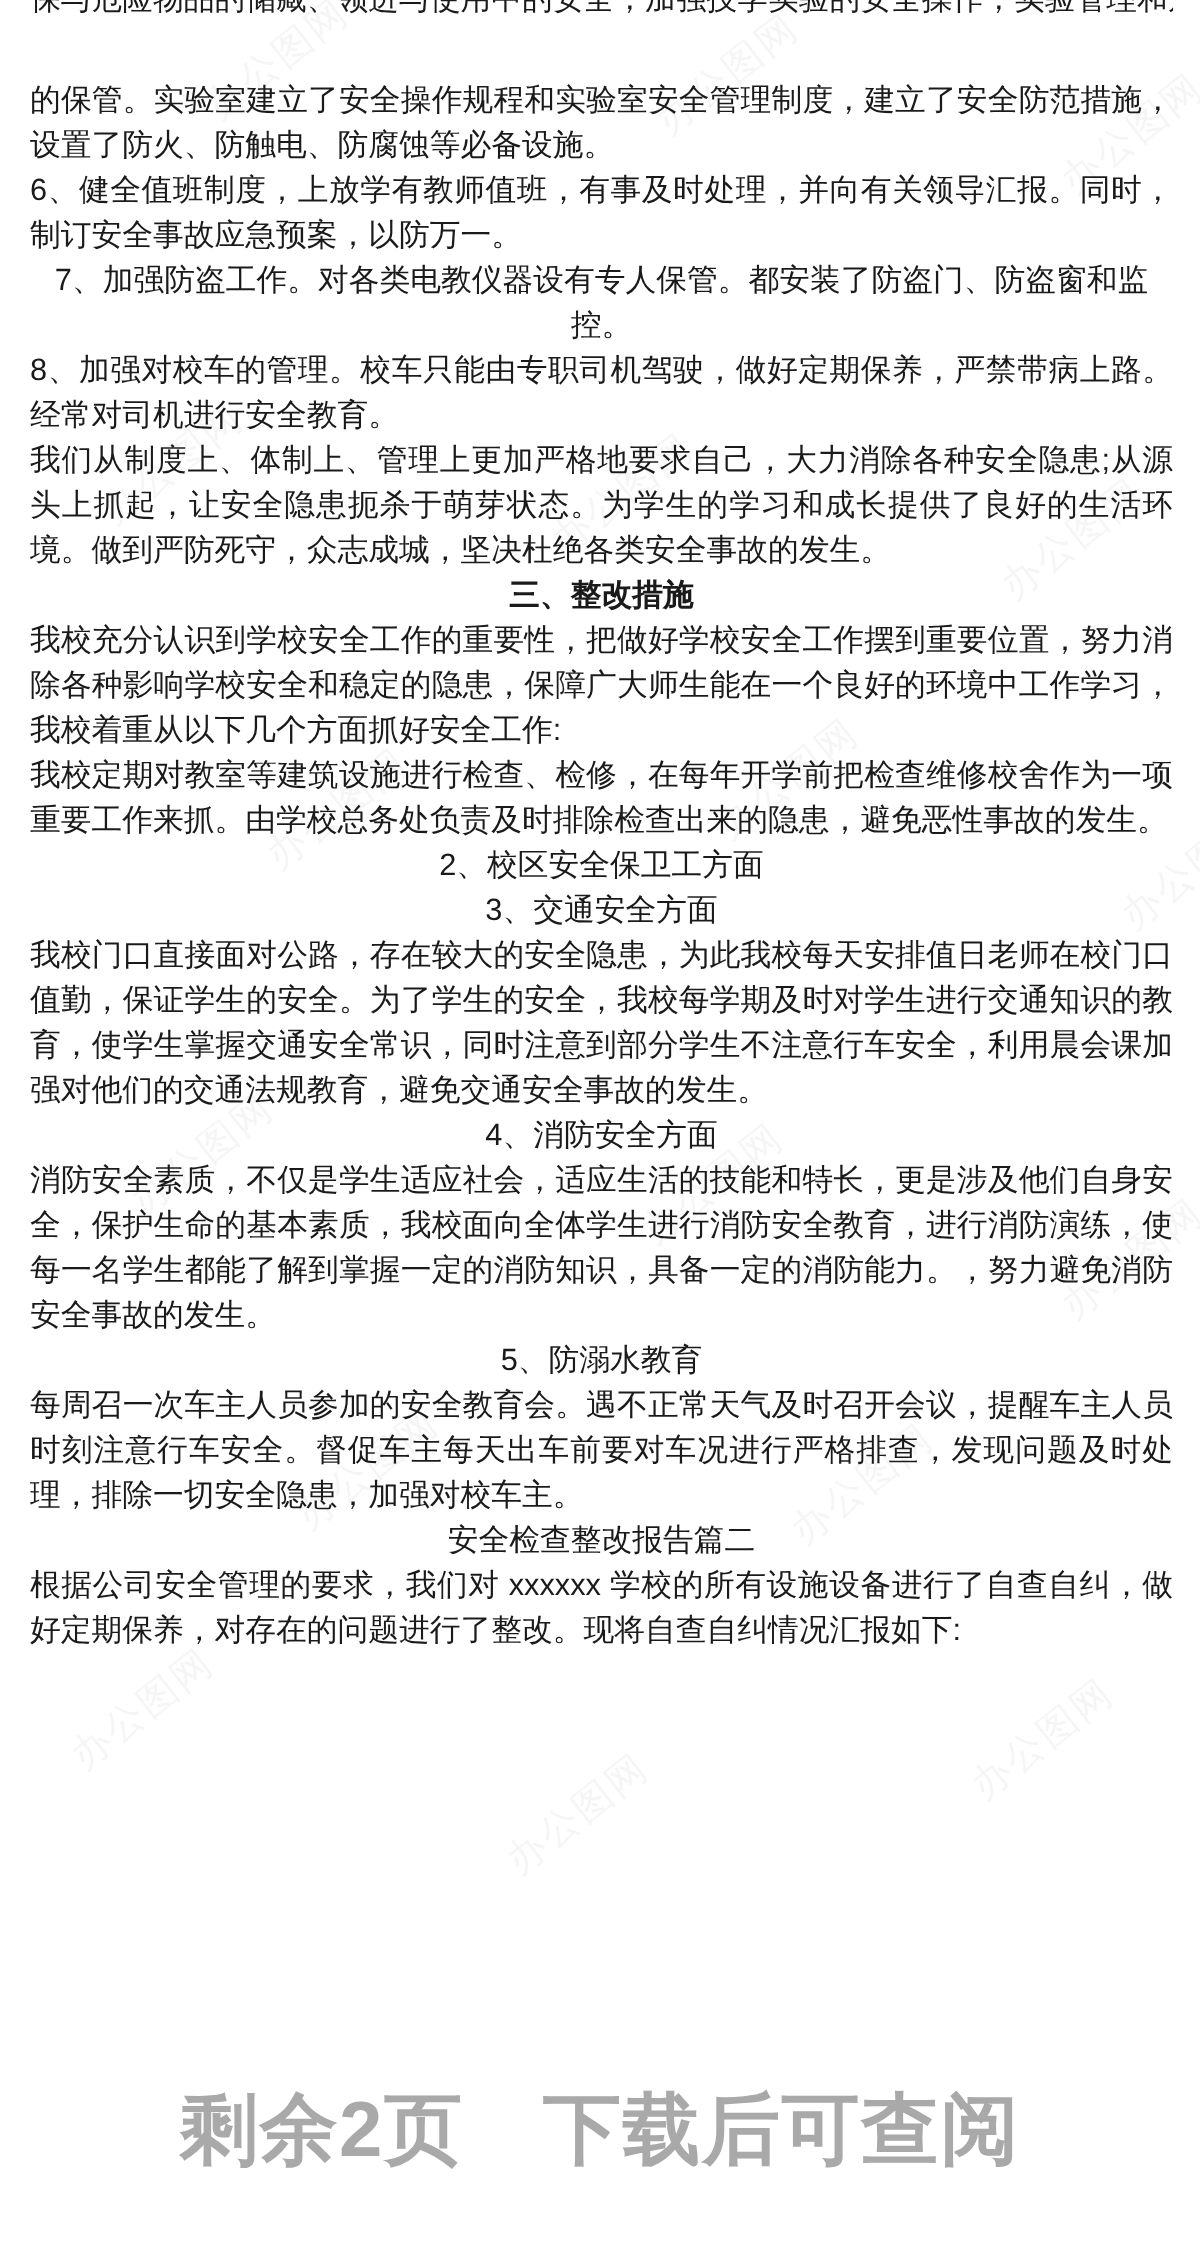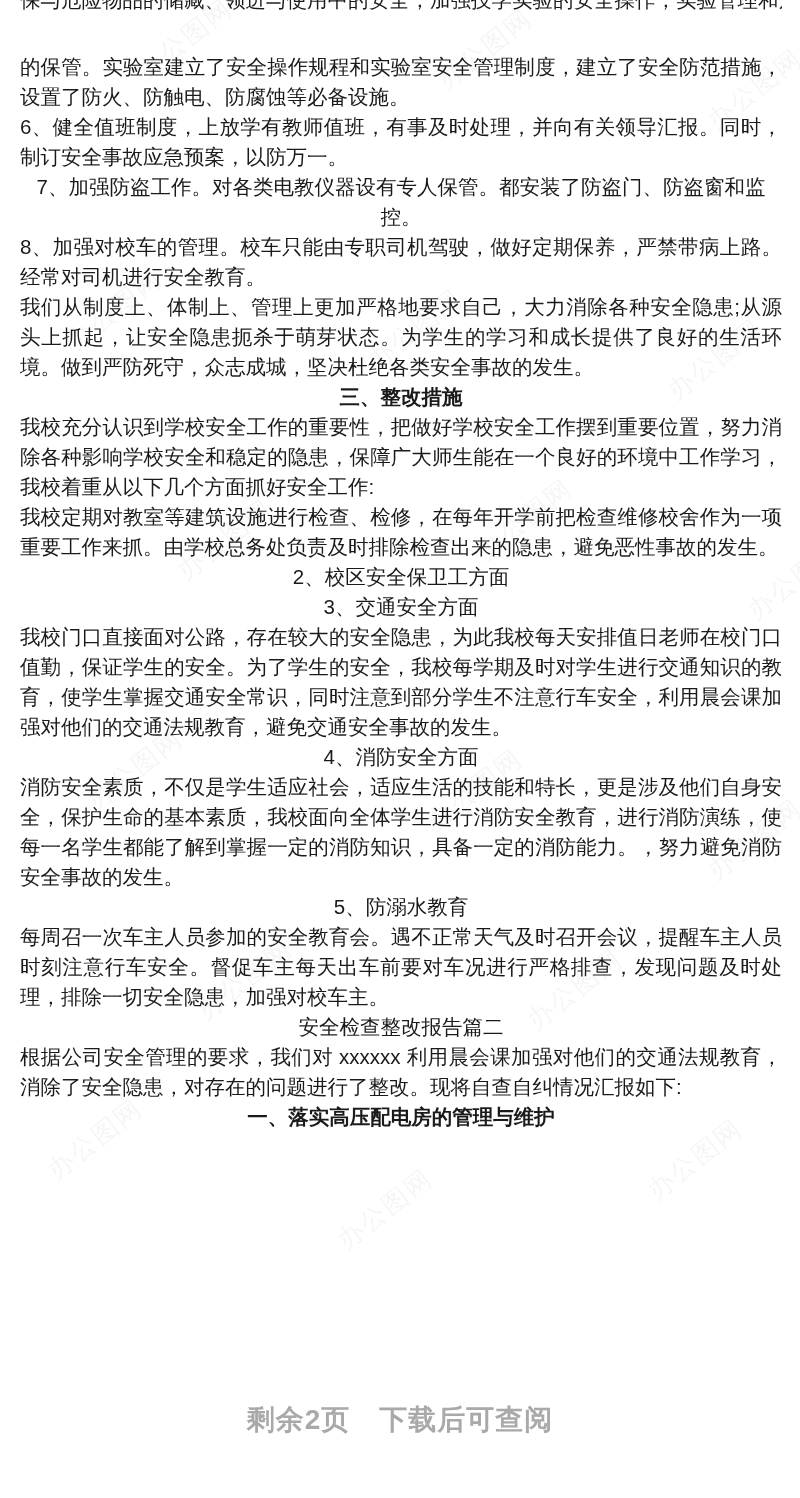--- a/index.html
+++ b/index.html
@@ -93,21 +93,21 @@
     left: 0;
     right: 0;
     top: 1385px;
     height: 70px;
     display: flex;
     align-items: center;
     justify-content: center;
     z-index: 3;
   }
   .banner-text {
-    font-size: 28px;
+    font-size: 52px;
     font-weight: bold;
     color: #a9a9a9;
     letter-spacing: 1px;
     white-space: pre;
   }
 </style>
 </head>
 <body>
 
 <div id="page">
@@ -149,22 +149,21 @@
     <p class="para">我校充分认识到学校安全工作的重要性，把做好学校安全工作摆到重要位置，努力消除各种影响学校安全和稳定的隐患，保障广大师生能在一个良好的环境中工作学习，我校着重从以下几个方面抓好安全工作:</p>
     <p class="para">我校定期对教室等建筑设施进行检查、检修，在每年开学前把检查维修校舍作为一项重要工作来抓。由学校总务处负责及时排除检查出来的隐患，避免恶性事故的发生。</p>
     <p class="para nojust">2、校区安全保卫工方面</p>
     <p class="para nojust">3、交通安全方面</p>
     <p class="para">我校门口直接面对公路，存在较大的安全隐患，为此我校每天安排值日老师在校门口值勤，保证学生的安全。为了学生的安全，我校每学期及时对学生进行交通知识的教育，使学生掌握交通安全常识，同时注意到部分学生不注意行车安全，利用晨会课加强对他们的交通法规教育，避免交通安全事故的发生。</p>
     <p class="para nojust">4、消防安全方面</p>
     <p class="para">消防安全素质，不仅是学生适应社会，适应生活的技能和特长，更是涉及他们自身安全，保护生命的基本素质，我校面向全体学生进行消防安全教育，进行消防演练，使每一名学生都能了解到掌握一定的消防知识，具备一定的消防能力。，努力避免消防安全事故的发生。</p>
     <p class="para nojust">5、防溺水教育</p>
     <p class="para">每周召一次车主人员参加的安全教育会。遇不正常天气及时召开会议，提醒车主人员时刻注意行车安全。督促车主每天出车前要对车况进行严格排查，发现问题及时处理，排除一切安全隐患，加强对校车主。</p>
     <p class="para nojust">安全检查整改报告篇二</p>
-    <p class="para">根据公司安全管理的要求，我们对 xxxxxx 利用晨会课加强对他们的交通法规教育，消除了安全隐患，对存在的问题进行了整改。现将自查自纠情况汇报如下:</p>
-    <p class="para bold nojust">一、落实高压配电房的管理与维护</p>
+    <p class="para">根据公司安全管理的要求，我们对 xxxxxx 学校的所有设施设备进行了自查自纠，做好定期保养，对存在的问题进行了整改。现将自查自纠情况汇报如下:</p>
 
   </div>
 
   <div class="banner">
     <span class="banner-text">剩余2页　下载后可查阅</span>
   </div>
 
 </div>
 
 </body></html>

